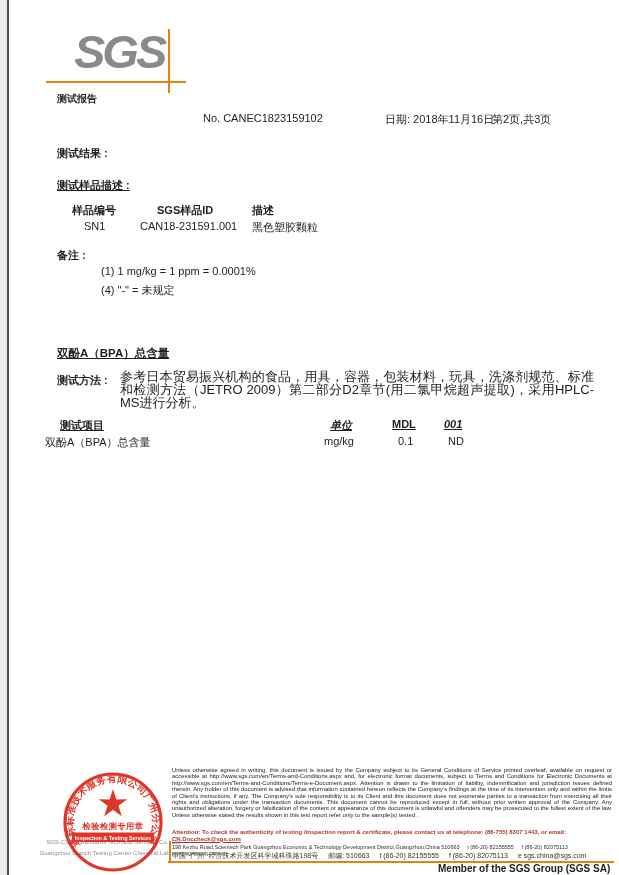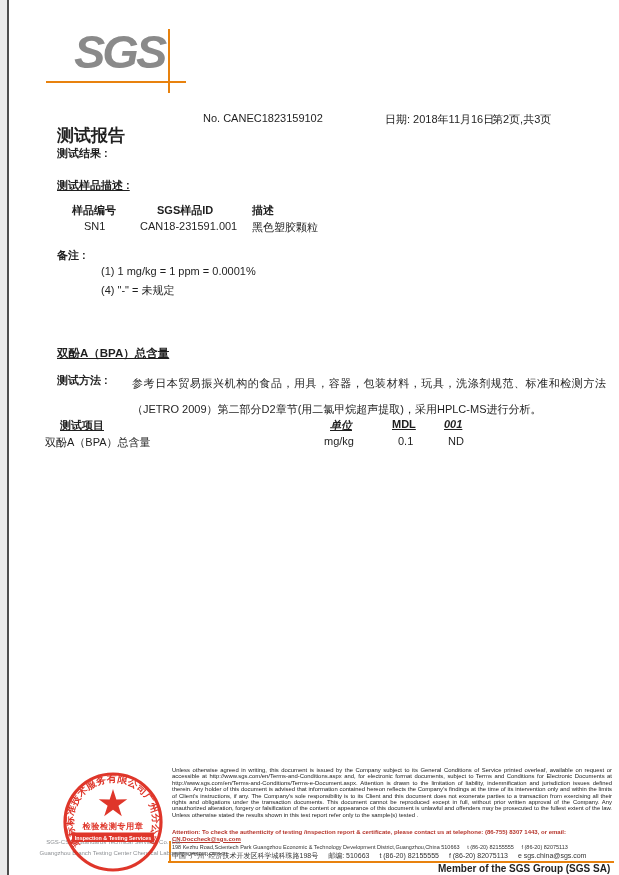--- a/index.html
+++ b/index.html
@@ -12,21 +12,21 @@
 
   .abs { position:absolute; white-space:nowrap; }
 
   
   .logo-text { position:absolute; left:74px; top:28px; font-size:47px; font-weight:bold;
                color:#8a8a8a; letter-spacing:-3px; line-height:1;font-style:italic; }
   .logo-hline { position:absolute; left:46px; top:81px; width:140px; height:2px; background:#e8820e; }
   .logo-vline { position:absolute; left:168px; top:29px; width:2px; height:64px; background:#e8820e; }
 
   
-  .doc-title { left:57px; top:124px; font-size:17px; font-weight:bold; }
+  .doc-title { left:57px; top:92px; font-size:10px; font-weight:bold; }
   .report-no { left:203px; top:112px; font-size:11px; }
   .report-date { left:385px; top:112px; font-size:11px; }
   .report-page { left:492px; top:112px; font-size:11px; }
 
   .body-text { font-size:11px; }
   .bold { font-weight:bold; }
   .uline { text-decoration:underline; }
   .italic { font-style:italic; }
 
   .results-label { left:57px; top:146px; }
@@ -38,22 +38,22 @@
   .cell-1 { left:84px;  top:220px; }
   .cell-2 { left:140px; top:220px; }
   .cell-3 { left:252px; top:220px; }
 
   .notes-label { left:57px; top:248px; }
   .notes-list  { position:absolute; left:101px; top:262px; font-size:11px; }
   .notes-list div { height:19px; line-height:19px; }
 
   .bpa-heading { left:57px; top:346px; font-size:11.5px; }
   .method-label { left:57px; top:373px; }
-  .method-text { position:absolute; left:132px; top:370px; width:474px; font-size:11px;
-                 line-height:26px; white-space:normal; text-align:justify; }
+  .method-text { position:absolute; left:120px; top:370px; width:474px; font-size:13px;
+                 line-height:13px; white-space:normal; text-align:justify; }
 
   .th-item { left:60px;  top:418px; }
   .th-unit { left:330px; top:418px; }
   .th-mdl  { left:392px; top:418px; }
   .th-001  { left:444px; top:418px; }
   .td-item { left:45px;  top:435px; }
   .td-unit { left:324px; top:435px; }
   .td-mdl  { left:398px; top:435px; }
   .td-001  { left:448px; top:435px; }
 

